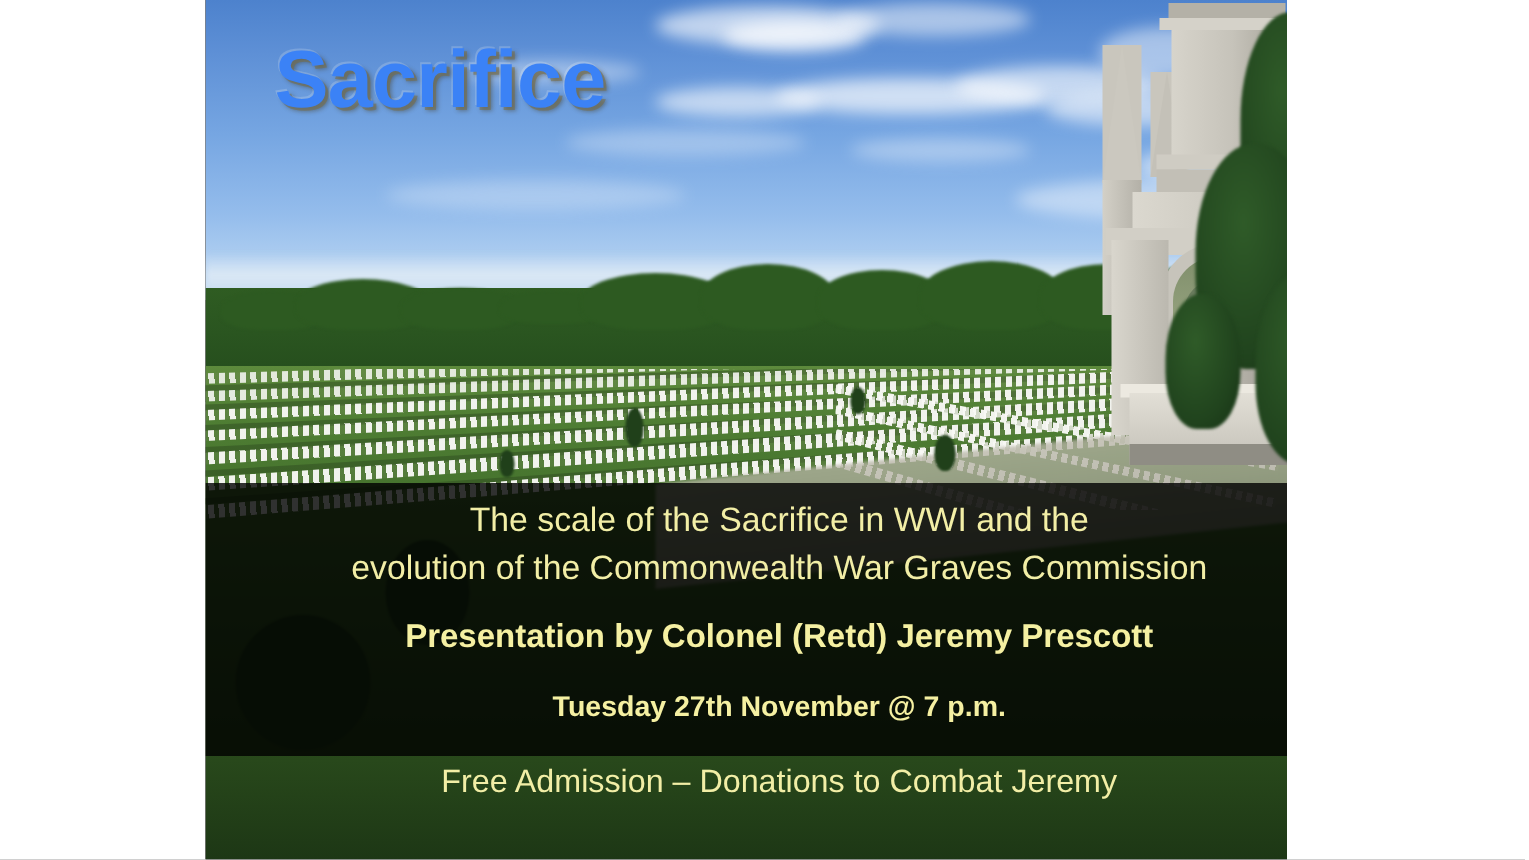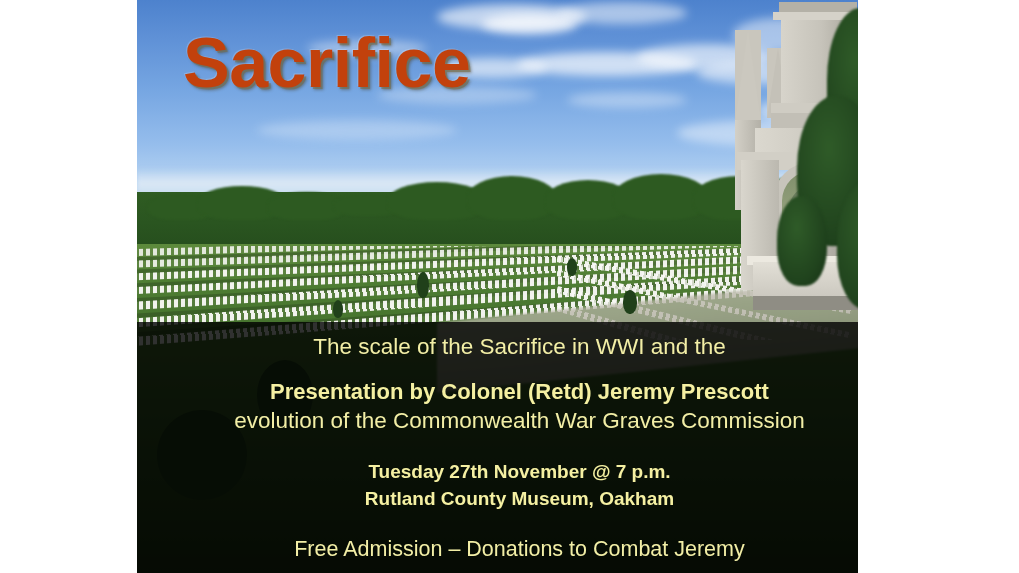--- a/index.html
+++ b/index.html
@@ -235,38 +235,38 @@
   #title-block {
     position: absolute;
     left: 46px;
     top: 18px;
     width: 560px;
     z-index: 6;
   }
   .title-line {
     font-family: "Liberation Sans", sans-serif;
     font-weight: bold;
-    font-size: 70px;
+    font-size: 54px;
     line-height: 1.30;
     letter-spacing: -0.5px;
-    color: #c2410c;
+    color: #3b82f6;
     text-shadow:
        2px 2px 0 rgba(120,110,70,.55),
        3px 3px 3px rgba(70,65,40,.45),
       -1px -1px 0 rgba(255,255,255,.18);
     white-space: nowrap;
   }
 
   
   #info-band {
     position: absolute;
     left: 0;
     top: 322px;
     width: 100%;
-    height: 251px;
+    height: 182px;
     background: rgba(0,0,0,0.80);
     z-index: 7;
     display: flex;
     flex-direction: column;
     align-items: center;
     box-sizing: border-box;
     padding-top: 9px;
     padding-left: 44px;
   }
   .info-line {
@@ -414,21 +414,20 @@
       <div class="conifer" style="left:700px; top:180px; width:70px;  height:130px;"></div>
       <div class="conifer" style="left:640px; top:196px; width:50px;  height:90px;"></div>
     </div>
 
     <div id="title-block">
       <div class="title-line">Sacrifice</div>
     </div>
 
     <div id="info-band">
       <div class="info-line subtitle">The scale of the Sacrifice in WWI and the</div>
+      <div class="info-line subtitle">evolution of the Commonwealth War Graves Commission</div>
       <div class="info-line presenter">Presentation by Colonel (Retd) Jeremy Prescott</div>
-      <div class="info-line subtitle">evolution of the Commonwealth War Graves Commission</div>
       <div class="info-line when">Tuesday 27th November @ 7 p.m.</div>
-      <div class="info-line where">Rutland County Museum, Oakham</div>
       <div class="info-line admission">Free Admission – Donations to Combat Jeremy</div>
     </div>
 
   </div>
 </div>
 
 </body></html>

